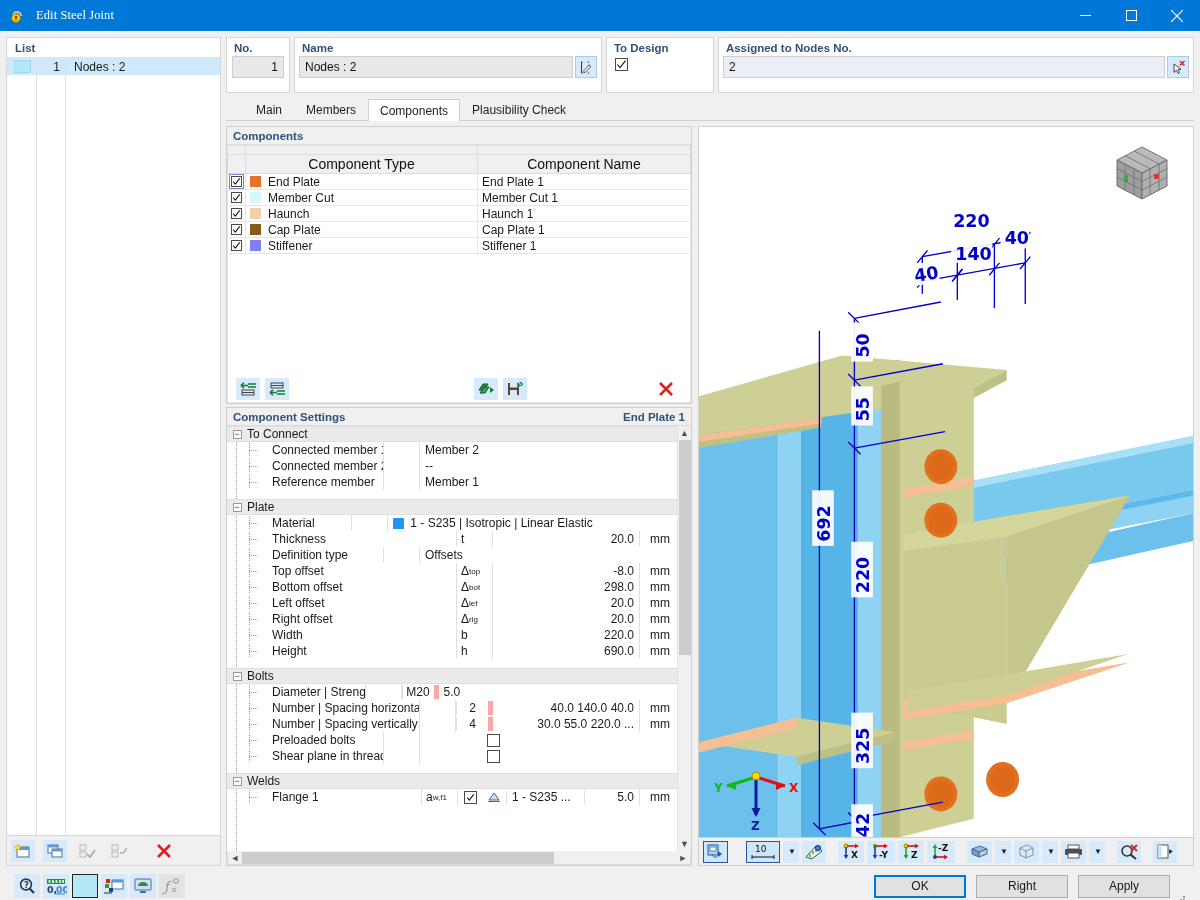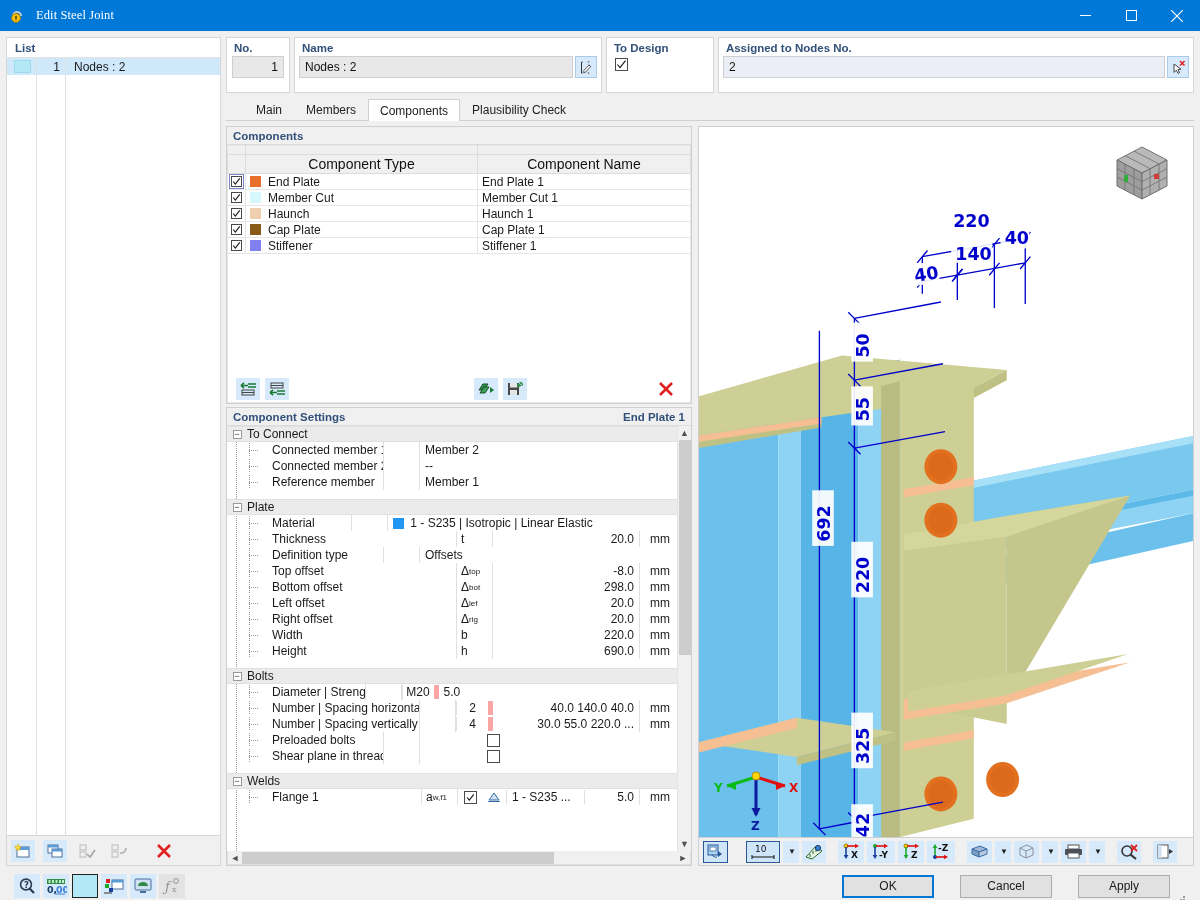--- a/index.html
+++ b/index.html
@@ -149,21 +149,21 @@
   .vt.sel { border:1px solid #2b5797; background:#cfe6fa; }
   .vt .caret { font-size:8px; margin-left:2px; color:#222; }
   .vt-sep { width:12px; flex:none; }
 
   
   .bottom { height:40px; background:#f0f0f0; display:flex; align-items:center; padding:0 8px; flex:none; }
   .statbtns { display:flex; gap:3px; }
   .sbtn { width:26px; height:24px; background:#d6eafb; display:flex; align-items:center; justify-content:center; }
   .sbtn.gray { background:#e3e3e3; }
   .sbtn.white { background:#b3e8f7; border:1px solid #222; }
-  .dlgbtns { margin-left:auto; display:flex; gap:26px; }
+  .dlgbtns { margin-left:auto; display:flex; gap:10px; }
   .dbtn { width:92px; height:23px; background:#e1e1e1; border:1px solid #adadad; font-size:12px;
           display:flex; align-items:center; justify-content:center; }
   .dbtn.def { border:2px solid #0078d7; background:#e1e1e1; }
   .grip { width:10px; height:10px; margin-left:6px; align-self:flex-end; margin-bottom:2px; }
 </style>
 </head>
 <body>
 
 <div class="window">
 
@@ -949,21 +949,21 @@
           <svg width="20" height="18" viewBox="0 0 20 18" opacity=".5">
             <text x="3" y="14" font-size="13" font-style="italic" fill="#444" font-family="DejaVu Serif, serif">ƒ</text>
             <text x="10" y="15" font-size="8" fill="#444" font-family="DejaVu Serif, serif">x</text>
             <circle cx="14" cy="4" r="2.4" fill="none" stroke="#444"></circle>
           </svg>
         </span>
       </div>
 
       <div class="dlgbtns">
         <span class="dbtn def">OK</span>
-        <span class="dbtn">Cancel</span>
+        <span class="dbtn">Right</span>
         <span class="dbtn">Apply</span>
       </div>
       <span class="grip">
         <svg width="10" height="10" viewBox="0 0 10 10">
           <g fill="#9a9a9a">
               <rect x="7" y="7" width="2" height="2"></rect>
               <rect x="4" y="7" width="2" height="2"></rect>
               <rect x="7" y="4" width="2" height="2"></rect>
               <rect x="1" y="7" width="2" height="2"></rect>
               <rect x="7" y="1" width="2" height="2"></rect>

